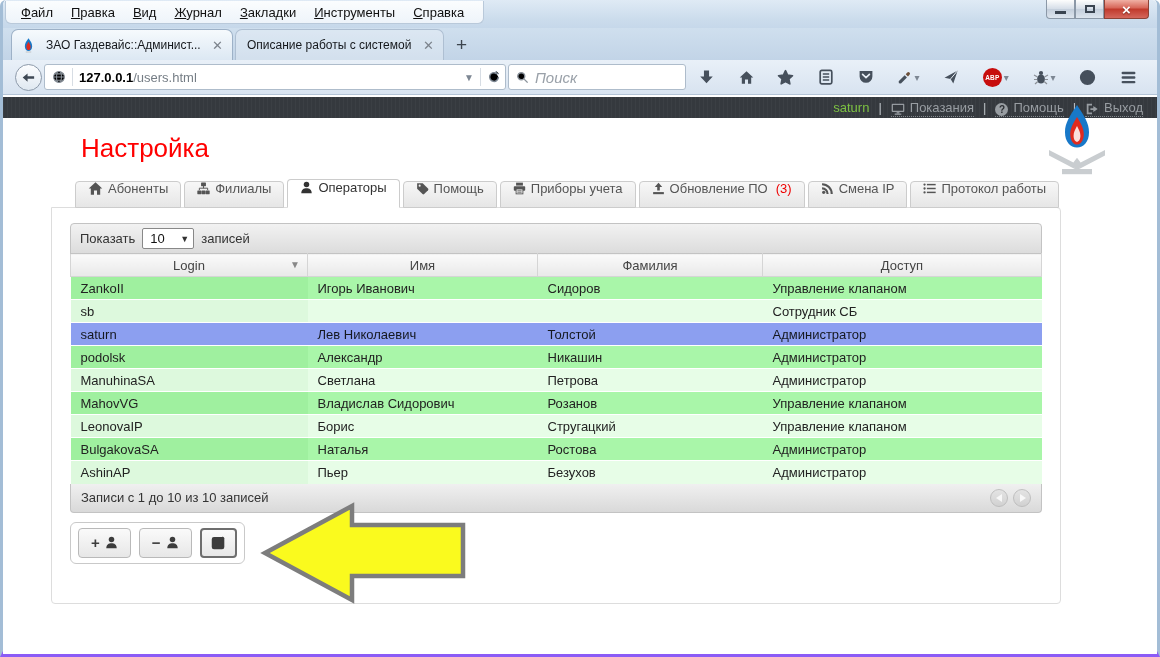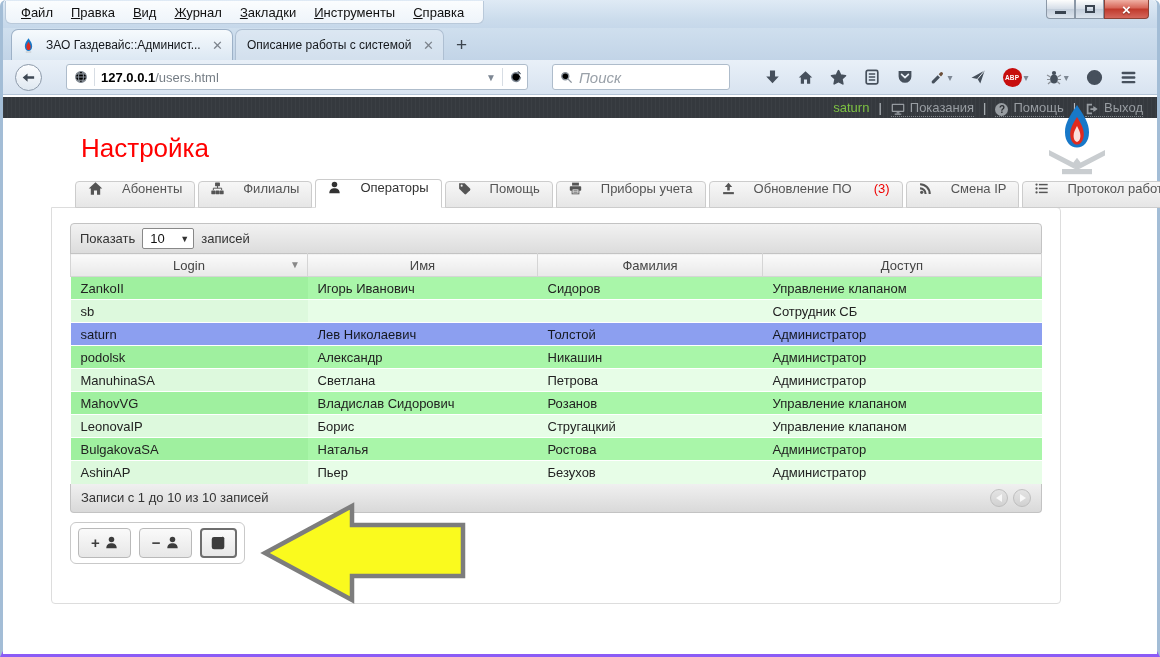--- a/index.html
+++ b/index.html
@@ -28,21 +28,21 @@
   .closex { color:#fff; font-size:15px; font-weight:bold; text-shadow:0 1px 1px #7a241b; line-height:1; }
   .tabstrip { height:32px; background:linear-gradient(#cfdfee,#c2d4e7); display:flex; align-items:flex-end; padding-left:8px; position:relative; }
   .btab { height:31px; display:flex; align-items:center; gap:12px; padding:0 9px 0 11px;
     border:1px solid #9db1c7; border-bottom:none; border-radius:7px 7px 0 0; font-size:12px; color:#15181c; }
   .btab.active { background:linear-gradient(#f6fafd,#dce8f3); width:222px; z-index:2; }
   .btab.inactive { background:rgba(255,255,255,0.28); width:209px; border-color:#aebfd2; margin-left:2px; }
   .btab-title { flex:1; white-space:nowrap; overflow:hidden; }
   .tab-close { color:#7c838c; font-size:13px; font-weight:bold; cursor:default; }
   .newtab { font-size:19px; color:#3c444e; padding:0 12px 4px 12px; }
   .navbar { height:35px; background:linear-gradient(#e9f0f8,#d8e3f0); border-bottom:1px solid #b4c4d6;
-    display:flex; align-items:center; padding:0 16px 0 12px; gap:24px; }
+    display:flex; align-items:center; padding:0 16px 0 12px; gap:2px; }
   .backbtn { width:27px; height:27px; border-radius:50%; border:1px solid #8d9aaa; flex:none;
     background:linear-gradient(#fcfdfe,#dfe8f1); display:flex; align-items:center; justify-content:center; color:#3e4document65; color:#3e4854; }
   .urlbox { width:462px; height:26px; background:#fff; border:1px solid #aebccb; border-radius:3px;
     display:flex; align-items:center; padding:0 4px 0 7px; gap:6px; }
   .url-text { flex:1; font-size:13px; white-space:nowrap; overflow:hidden; }
   .url-host { color:#000; font-weight:bold; }
   .url-path { color:#75portrait7d85; color:#757d85; }
   .url-sep { width:1px; height:18px; background:#d7dde4; }
   .caret { color:#7d8793; font-size:10px; }
   .searchbox { width:178px; height:26px; background:#fff; border:1px solid #aebccb; border-radius:3px;
@@ -61,21 +61,21 @@
     display:flex; align-items:center; justify-content:flex-end; padding-right:14px; gap:9px; font-size:13px; }
   .appbar .user { color:#7cc142; }
   .appbar .pipe { color:#b9bec3; }
   .applink { color:#989da2; display:inline-flex; align-items:flex-end; gap:5px;
     border-bottom:1px dotted #83888d; line-height:17px; cursor:pointer; }
   .help-circ { width:13px; height:13px; border-radius:50%; background:#989da2; color:#2c2f33;
     font-size:10px; font-weight:bold; display:inline-flex; align-items:center; justify-content:center; }
   .page-title { color:#f00; font-size:26px; margin:15px 0 0 78px; }
   .logo { position:absolute; right:44px; top:8px; }
   .ptabs { display:flex; align-items:flex-end; margin:15px 0 0 72px; position:relative; z-index:2; }
-  .ptab { display:flex; align-items:center; gap:19px; font-size:13px; color:#555; white-space:nowrap;
+  .ptab { display:flex; align-items:center; gap:5px; font-size:13px; color:#555; white-space:nowrap;
     background:linear-gradient(#f7f7f7,#e6e6e6); border:1px solid #ccc; border-radius:4px 4px 0 0;
     padding:5px 12px 18px 12px; margin-right:3px; height:27px; cursor:pointer; }
   .ptab.active { background:#fff; border-bottom-color:#fff; color:#333; height:29px; padding-top:6px; }
   .ptab .badge-red { color:#e00; margin-left:3px; }
   .panel { margin-left:48px; width:1010px; height:397px; border:1px solid #ddd; border-radius:0 4px 4px 4px;
     background:#fff; margin-top:-1px; padding:15px 18px; position:relative; z-index:1; }
   .dt-toolbar { height:31px; border:1px solid #c3c3c3; border-radius:4px 4px 0 0;
     background:linear-gradient(#f2f2f2,#dcdcdc); display:flex; align-items:center; padding:0 9px; gap:7px;
     font-size:13px; color:#333; }
   .lenbox { width:52px; height:21px; background:#fff; border:1px solid #888; border-radius:2px;

